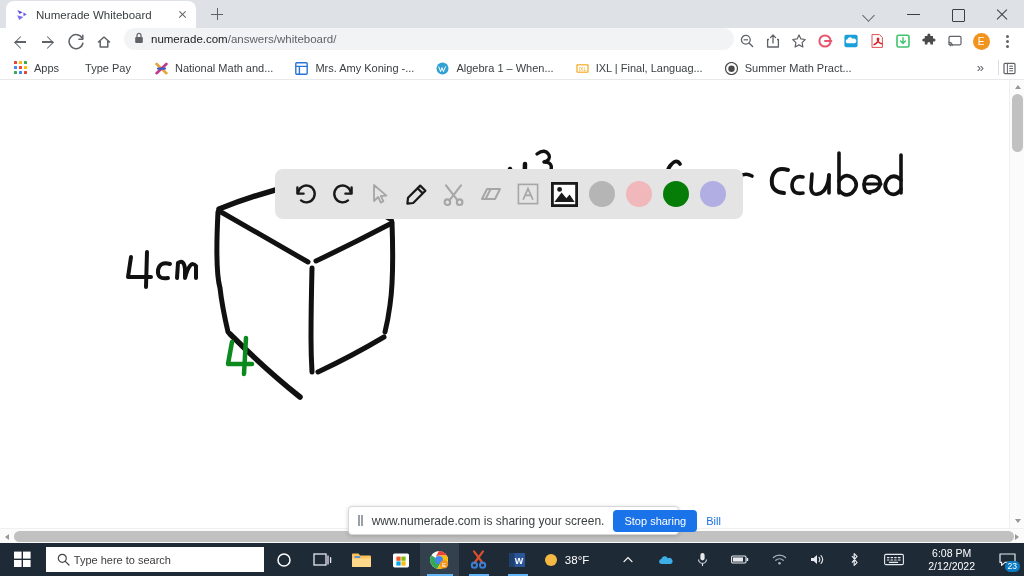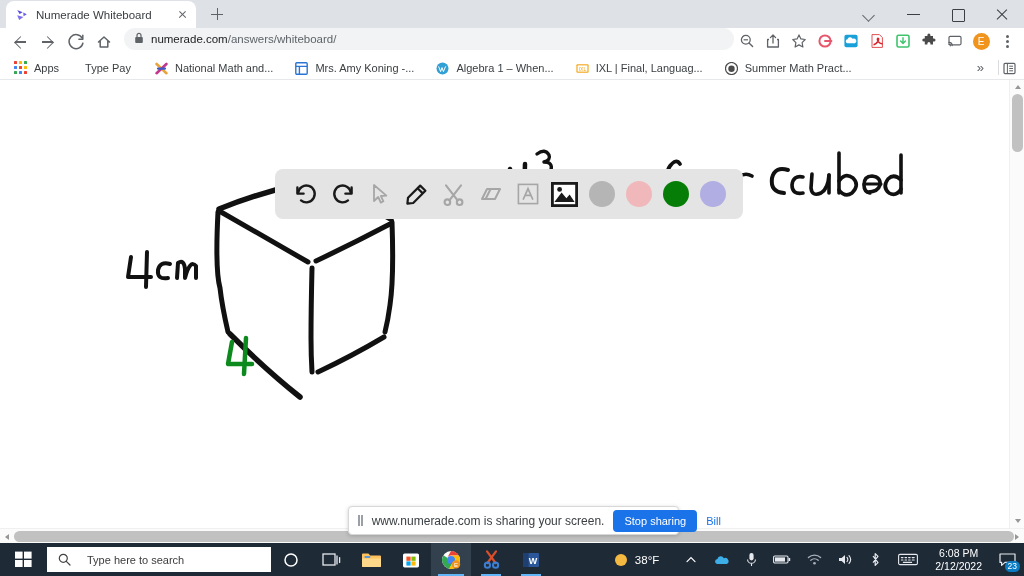--- a/index.html
+++ b/index.html
@@ -235,37 +235,37 @@
 
   
   .taskbar {
     position:absolute; left:0; top:543px; width:1024px; height:33px;
     background:#1f2a37;
     display:flex; align-items:center;
   }
   .startbtn { width:47px; height:33px; display:flex; align-items:center; justify-content:center; }
   .searchbox {
     width:224px; height:25px; background:#ffffff;
-    display:flex; align-items:center; gap:16px; padding-left:11px;
+    display:flex; align-items:center; gap:4px; padding-left:11px;
   }
   .searchbox span { font-size:11px; color:#3b3b3b; }
   .tb-icon {
     width:40px; height:33px; display:flex; align-items:center; justify-content:center;
     position:relative;
   }
   .tb-icon.active { background:#33404e; }
   .tb-icon.active::after {
     content:""; position:absolute; bottom:0; left:7px; width:26px; height:2.5px;
     background:#62b5f6;
   }
   .tb-icon.open::after {
     content:""; position:absolute; bottom:0; left:10px; width:20px; height:2.5px;
     background:#62b5f6;
   }
-  .tray { margin-left:auto; display:flex; align-items:center; gap:4px; padding-right:2px; }
+  .tray { margin-left:auto; display:flex; align-items:center; gap:11px; padding-right:2px; }
   .tray-item { height:33px; display:flex; align-items:center; justify-content:center;
                padding:0 6px; position:relative; }
   .tray-temp { font-size:11.5px; color:#ffffff; padding-right:10px; }
   .clock { color:#ffffff; font-size:10.5px; line-height:13px; text-align:center; padding:0 7px; }
   .notif-badge {
     position:absolute; right:2px; bottom:4px;
     background:#0a7cc4; color:#fff; font-size:8.5px;
     border-radius:8px; padding:0px 3px; line-height:11px;
   }
 

